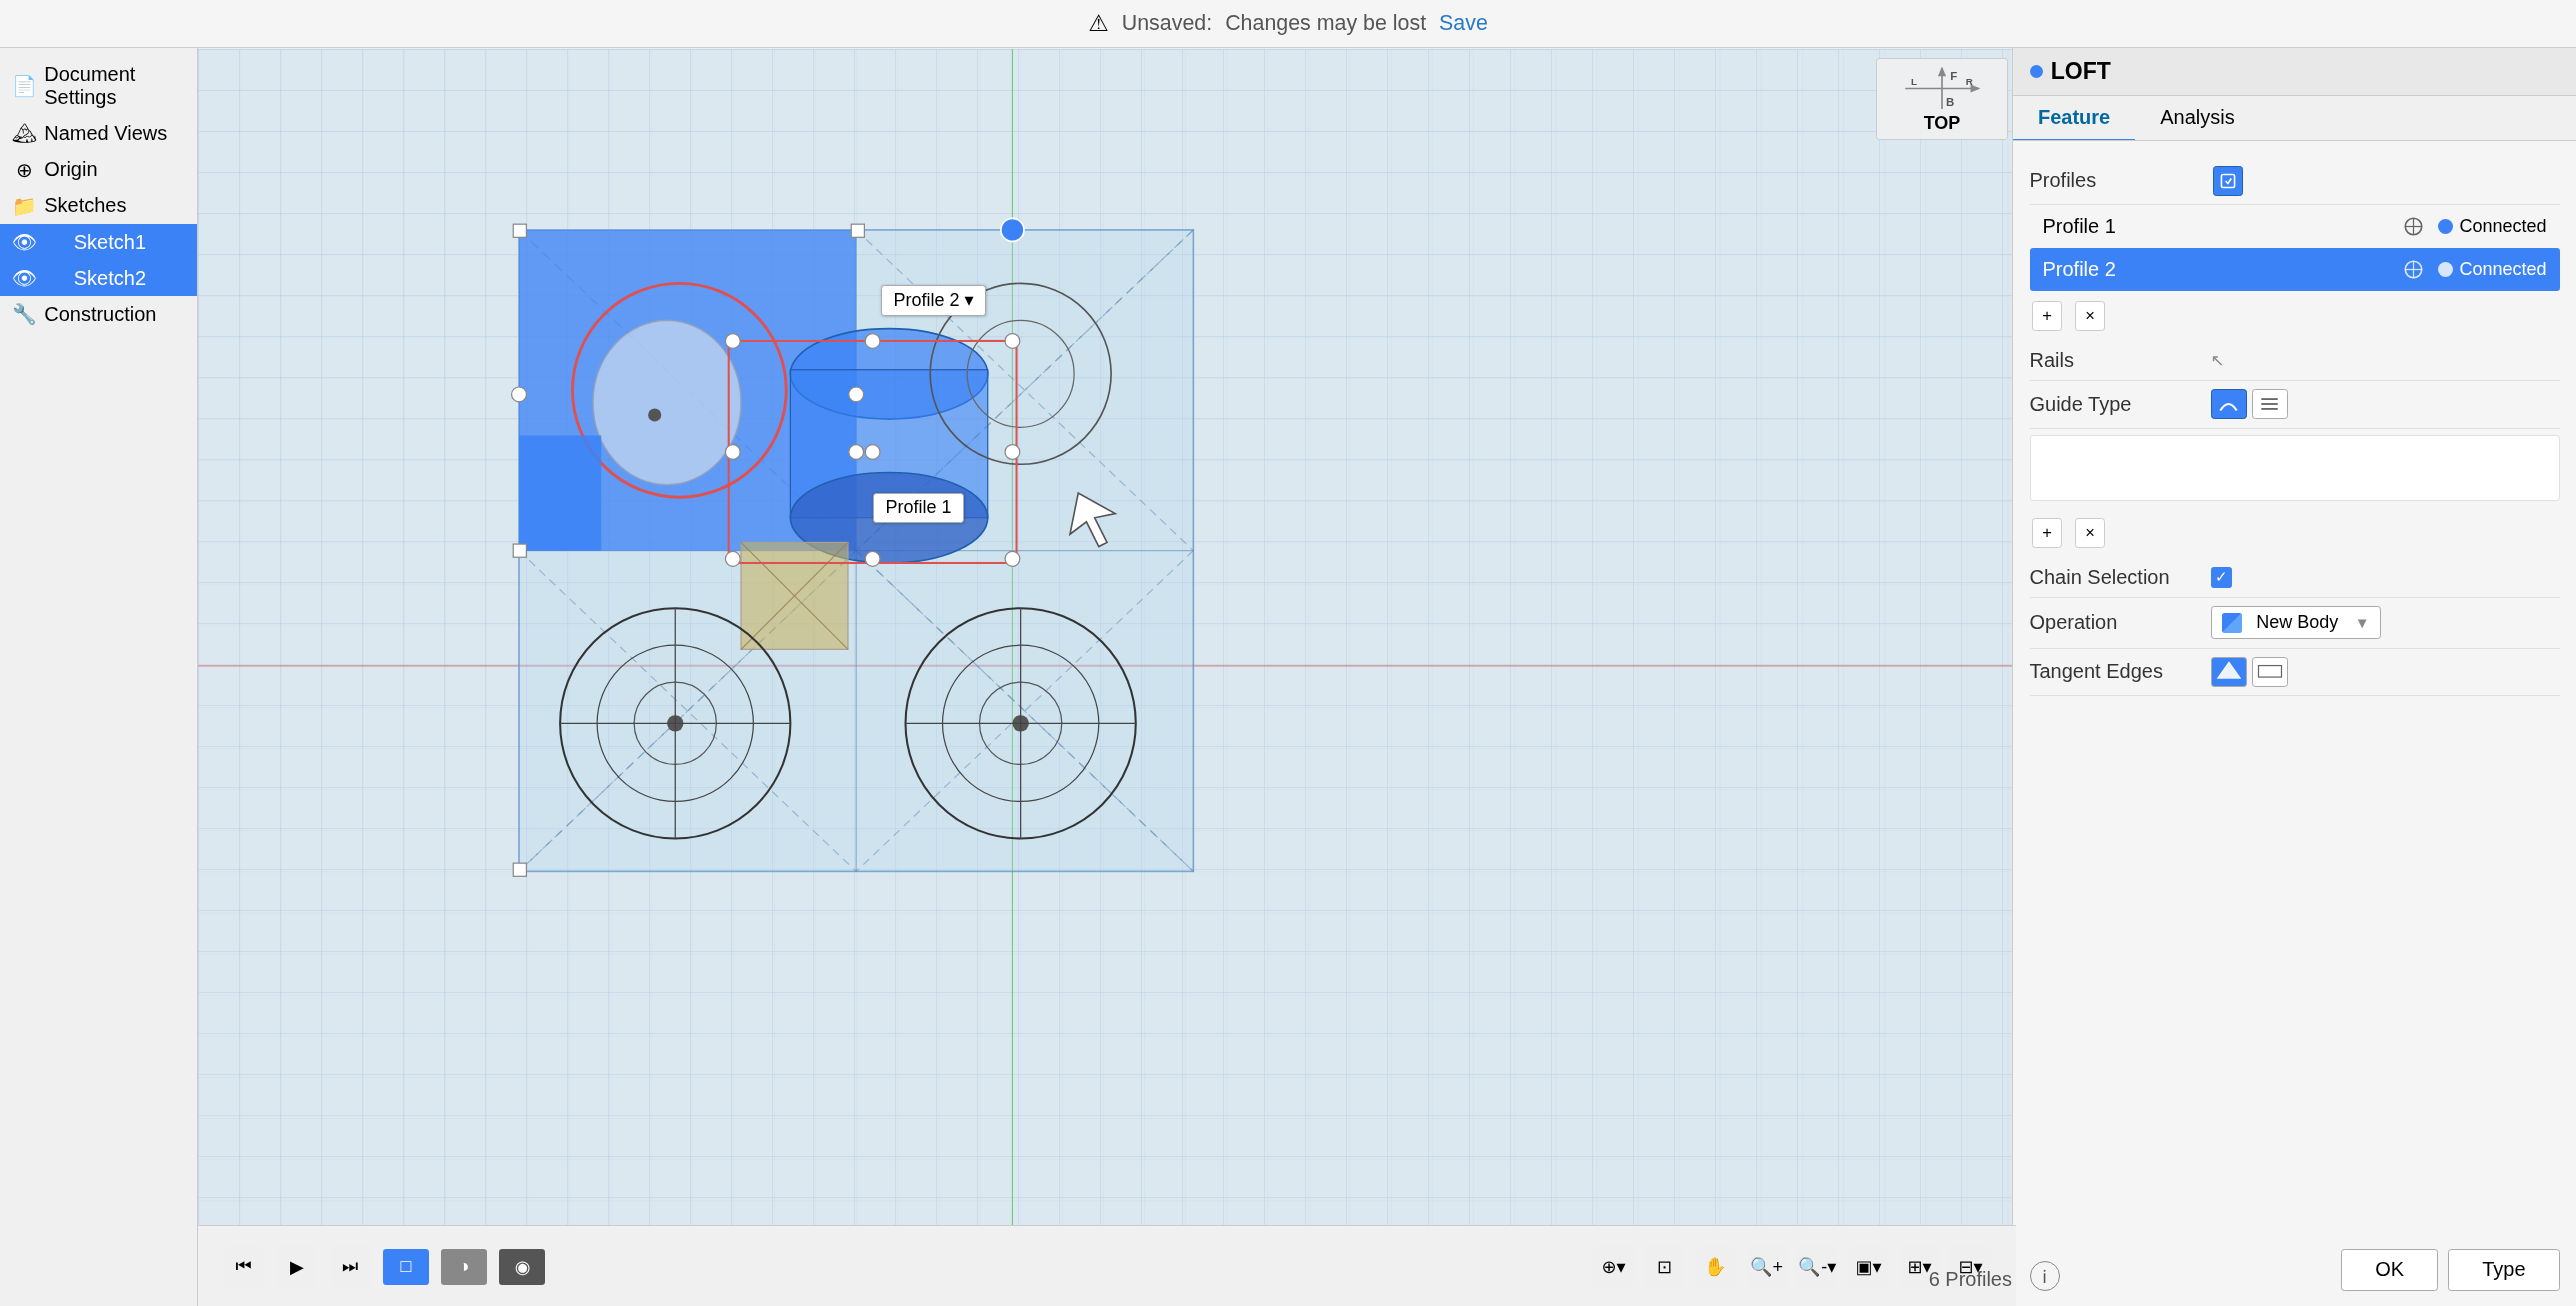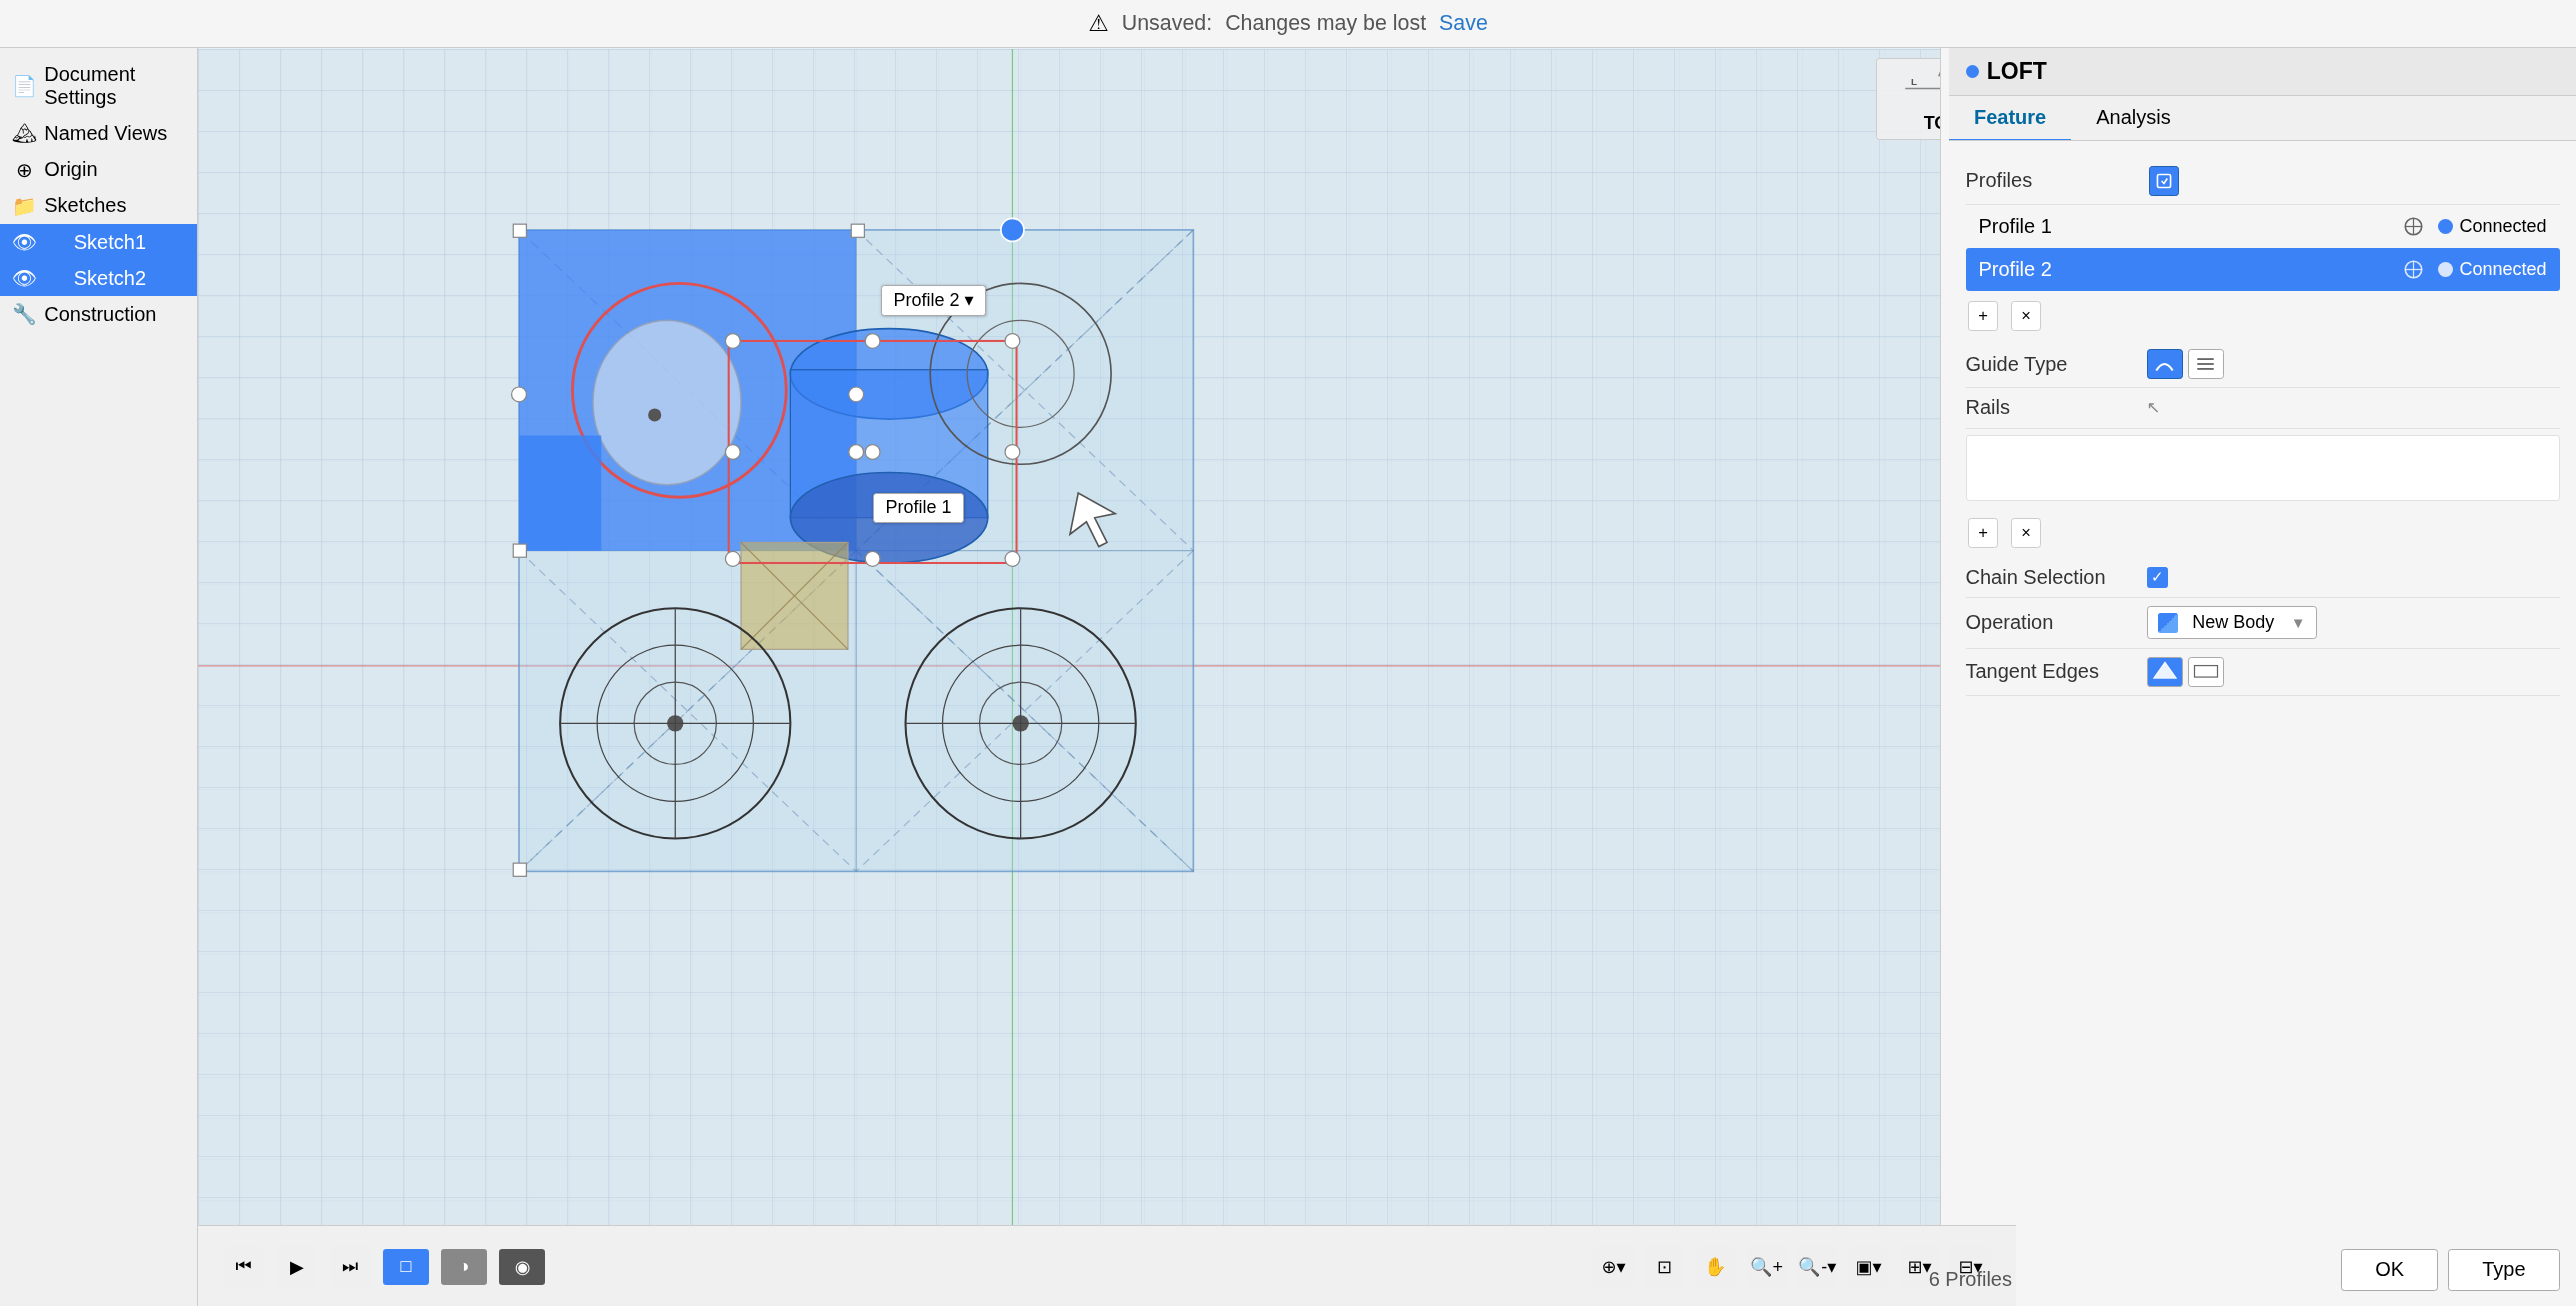--- a/index.html
+++ b/index.html
@@ -96,25 +96,24 @@
 
     .sidebar-label {
       font-size: 20px;
     }
 
     
     .right-panel {
       position: absolute;
       right: 0;
       top: 48px;
-      width: 636px;
+      width: 564px;
       bottom: 0;
       background: #f5f5f5;
       border-left: 0.8px solid #ccc;
-      padding-left: 8px;
     }
 
     .panel-header {
       background: #e8e8e8;
       padding: 10px 16.5px;
       display: flex;
       align-items: center;
       gap: 8.2px;
       border-bottom: 0.8px solid #ccc;
     }
@@ -655,45 +654,45 @@
       </div>
       <div class="connected-indicator">
         <div class="connected-dot" style="background:rgba(255,255,255,0.8);"></div>
         <span>Connected</span>
       </div>
     </div>
 
     <div class="plus-minus-row">
       <button class="icon-btn">+</button>
       <button class="icon-btn">×</button>
+    </div>
+
+    <div class="panel-row">
+      <span class="panel-row-label">Rails</span>
+      <span style="font-size:16.5px;color:#888;">↖</span>
     </div>
 
     <div class="panel-row">
       <span class="panel-row-label">Guide Type</span>
       <div class="guide-type-btns">
         <button class="guide-btn active">
           <svg width="23" height="20" viewBox="0 0 28 24">
               <path d="M4 20 Q14 4 24 20" fill="none" stroke="white" stroke-width="2.5"></path>
             </svg>
         </button>
         <button class="guide-btn">
           <svg width="23" height="20" viewBox="0 0 28 24">
               <line x1="4" y1="12" x2="24" y2="12" stroke="#555" stroke-width="2"></line>
               <line x1="4" y1="6" x2="24" y2="6" stroke="#555" stroke-width="2"></line>
               <line x1="4" y1="18" x2="24" y2="18" stroke="#555" stroke-width="2"></line>
             </svg>
         </button>
       </div>
     </div>
 
-    <div class="panel-row">
-      <span class="panel-row-label">Rails</span>
-      <span style="font-size:16.5px;color:#888;">↖</span>
-    </div>
-
     <div class="rails-area"></div>
 
     <div class="plus-minus-row">
       <button class="icon-btn">+</button>
       <button class="icon-btn">×</button>
     </div>
 
     <div class="panel-row">
       <span class="panel-row-label">Chain Selection</span>
       <div class="checkbox checked">

